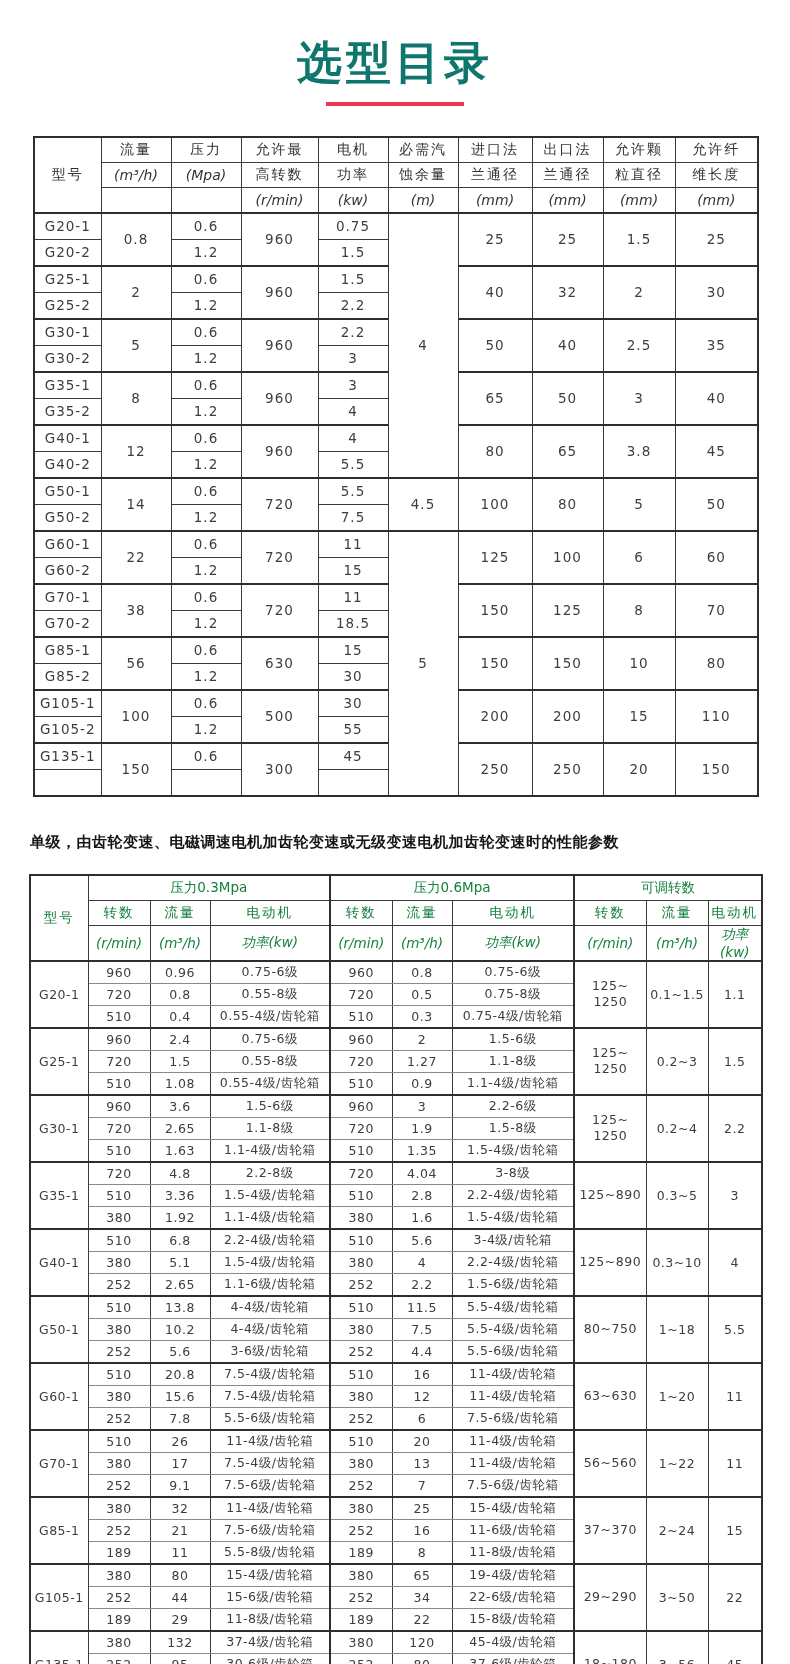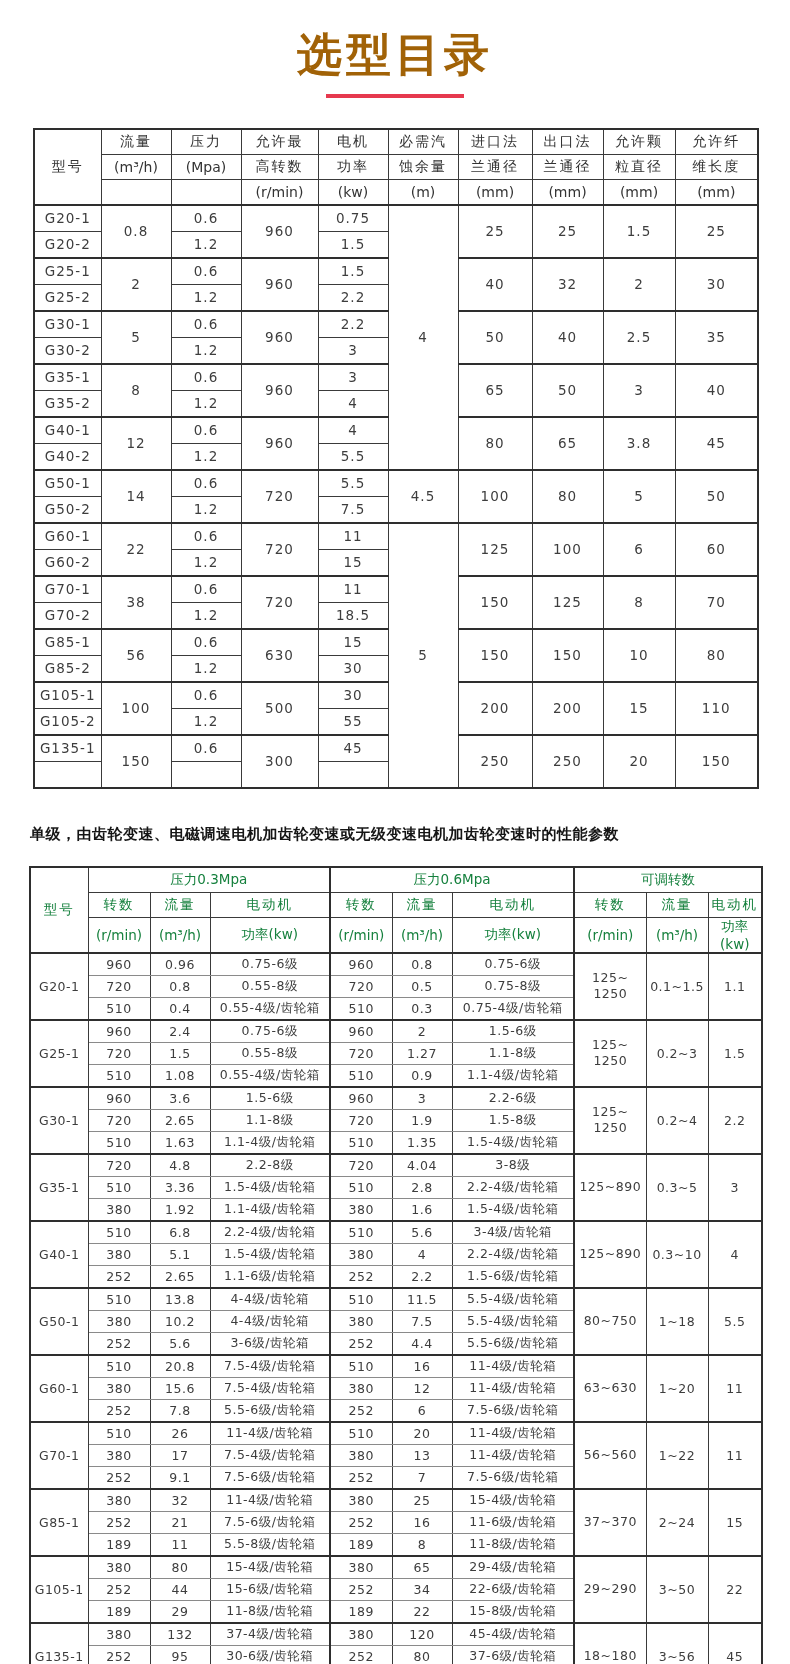--- a/index.html
+++ b/index.html
@@ -2,21 +2,21 @@
 <html><head>
 <meta charset="utf-8">
 <style>
   html,body{margin:0;padding:0;}
   body{
     width:790px; min-height:1664px; background:#ffffff;
     font-family:"DejaVu Sans","Liberation Sans",sans-serif;
     color:#2f2f2f;
   }
   .header{padding-top:26px;text-align:center;}
-  .title{margin:4px;font-size:45px;font-weight:700;letter-spacing:4px;color:#a16207;line-height:1.1;}
+  .title{margin:12px;font-size:45px;font-weight:700;letter-spacing:4px;color:#0f766e;line-height:1.1;}
   .red-line{width:138px;height:4px;background:#e6394e;margin:14px auto 0;}
 
   table{border-collapse:collapse;table-layout:fixed;}
   th,td{text-align:center;vertical-align:middle;padding:0;font-weight:400;overflow:hidden;}
   td{white-space:nowrap;}
   .prewrap{white-space:pre-line;line-height:1.25;}
 
   
   .t1{width:724px;margin:30px 0 0 33px;border:2px solid #2e2e2e;}
   .t1 th{height:24px;font-size:14px;border:1px solid #3a3a3a;color:#333;}
@@ -29,21 +29,21 @@
   
   .t2{width:732px;margin:0 0 40px 29px;border:2px solid #2e2e2e;}
   .t2 th{height:24px;font-size:13.5px;border:1px solid #3a3a3a;color:#15803d;}
   .t2 td{height:21px;font-size:12.5px;letter-spacing:.5px;color:#3d3d3d;
          border-left:1px solid #3a3a3a;border-right:1px solid #3a3a3a;
          border-top:1px solid #8a8a8a;border-bottom:1px solid #8a8a8a;}
   .t2 tr.group-start td{border-top:2px solid #2e2e2e;}
   .sec-start{border-left-width:2px !important;border-left-color:#2e2e2e !important;}
 
   .cjk{letter-spacing:2px;}
-  .unit{letter-spacing:0;}
+  .unit{letter-spacing:0;font-style:italic;}
 </style>
 </head>
 <body>
 
 <div class="page">
 
   <div class="header">
     <h1 class="title">选型目录</h1>
     <div class="red-line"></div>
   </div>
@@ -581,21 +581,21 @@
           <td>8</td>
           <td>11-8级/齿轮箱</td>
         </tr>
         <tr class="group-start">
           <td rowspan="3">G105-1</td>
           <td>380</td>
           <td>80</td>
           <td>15-4级/齿轮箱</td>
           <td class="sec-start">380</td>
           <td>65</td>
-          <td>29-4级/齿轮箱</td>
+          <td>19-4级/齿轮箱</td>
           <td class="sec-start prewrap" rowspan="3">29~290</td>
           <td rowspan="3">3~50</td>
           <td rowspan="3">22</td>
         </tr>
         <tr>
           <td>252</td>
           <td>44</td>
           <td>15-6级/齿轮箱</td>
           <td class="sec-start">252</td>
           <td>34</td>

